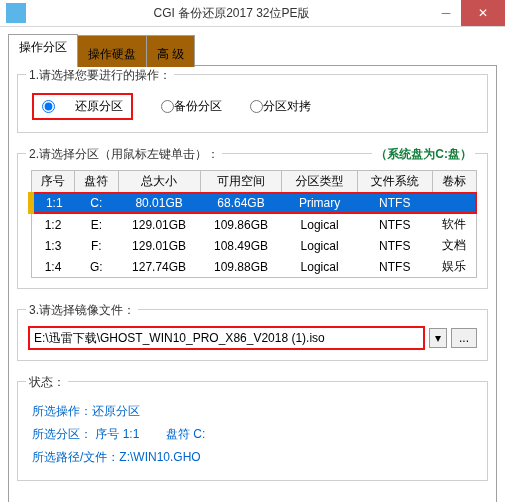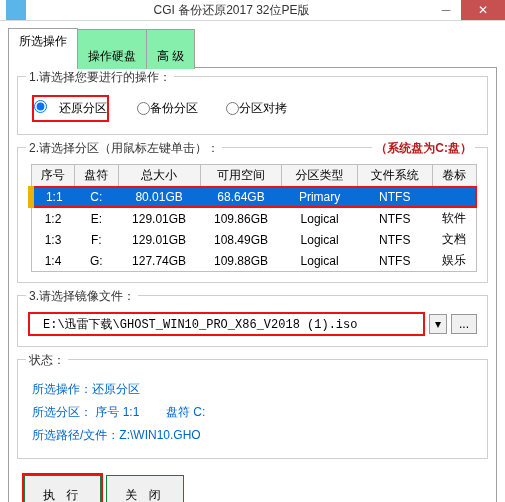--- a/index.html
+++ b/index.html
@@ -1,43 +1,43 @@
 <!DOCTYPE html>
 <html><head>
 <meta charset="utf-8">
 <style>
 *{box-sizing:border-box;margin:0;padding:0;font-family:"Microsoft YaHei",SimSun,sans-serif;font-size:12px}
 body{background:#fff;width:505px;height:502px;overflow:hidden}
-.titlebar{height:21px;background:#fff;display:flex;align-items:center;border-bottom:1px solid #d8d8d8}
+.titlebar{height:27px;background:#fff;display:flex;align-items:center;border-bottom:1px solid #d8d8d8}
 .titlebar .icon{width:20px;height:20px;margin:0 6px;background:#5bb5e8}
 .titlebar .title{flex:1;text-align:center;color:#333}
 .winbtns{display:flex;height:100%}
 .winbtn{width:30px;display:flex;align-items:center;justify-content:center;color:#666}
 .winbtn.close{background:#c75050;color:#fff;width:44px}
 .client{padding:6px 8px}
 .tabs{display:flex;position:relative;z-index:2}
 .tab{padding:4px 10px;border:1px solid #a0a0a0;border-bottom:none;background:#fff;margin-right:-1px;position:relative;top:1px}
-.tab.inactive{background:#86efac;top:2px;padding-top:18px}
+.tab.inactive{background:#a16207;top:2px;padding-top:10px}
 .panel{border:1px solid #a0a0a0;padding:8px;position:relative;z-index:1}
-.grp{border:1px solid #cfcfcf;margin-bottom:12px;padding:16px 10px 10px;position:relative}
+.grp{border:1px solid #cfcfcf;margin-bottom:20px;padding:16px 10px 10px;position:relative}
 .grp .legend{position:absolute;top:-8px;left:8px;background:#fff;padding:0 3px;color:#333}
 .row1{display:flex;align-items:center;gap:28px;padding:2px 4px}
 .radio{display:flex;align-items:center;}
 .radio input{width:13px;height:13px}
-.redbox{border:2px solid #e11;display:inline-flex;align-items:flex-start;padding:3px 0;gap:12px}
-.sysinfo{position:absolute;top:-8px;right:12px;background:#fff;padding:0 3px;color:#b91c1c;font-weight:bold}
+.redbox{border:2px solid #e11;display:inline-flex;align-items:center;padding:3px 8px;gap:20px}
+.sysinfo{position:absolute;top:-8px;right:12px;background:#fff;padding:0 3px;color:#15803d;font-weight:bold}
 table{width:100%;border-collapse:collapse;border:1px solid #bfbfbf}
 th{border:1px solid #bfbfbf;background:#f4f4f4;padding:2px 4px;font-weight:normal;text-align:center}
 td{padding:2px 4px;text-align:center;color:#000000}
 tr.sel{background:#0a6cd6;color:#fff}
 tr.sel td{color:#fff;border-top:2px solid #e11;border-bottom:2px solid #e11}
 tr.sel td:first-child{border-left:6px solid #eab308}
 tr.sel td:last-child{border-right:2px solid #e11}
 .filebox{display:flex;align-items:center;gap:4px}
-.filebox input{flex:1;border:2px solid #e11;padding:3px 13px;background:#fff;font-family:Liberation Mono, monospace}
+.filebox input{flex:1;border:2px solid #e11;padding:3px 4px;background:#fff;font-family:Liberation Sans, sans-serif}
 .dropbtn{width:18px;height:20px;border:1px solid #999;background:#f0f0f0;display:flex;align-items:center;justify-content:center}
 .dots{width:26px;height:20px;border:1px solid #999;background:#f0f0f0;display:flex;align-items:center;justify-content:center}
 .status{color:#06c;line-height:1.9;padding:2px 4px}
 .footer{display:flex;align-items:flex-end;padding:4px 2px}
 .verinfo{flex:1;line-height:1.6;font-family:SimSun}
 .btn{border:1px solid #15803d;background:#f0f0f0;padding:11px 18px;margin-left:5px;letter-spacing:4px}
 .btn.red{outline:2px solid #e11;outline-offset:0}
 </style>
 </head>
 <body>
@@ -46,21 +46,21 @@
   <div class="icon"></div>
   <div class="title">CGI 备份还原2017 32位PE版</div>
   <div class="winbtns">
     <div class="winbtn">─</div>
     <div class="winbtn close">✕</div>
   </div>
 </div>
 
 <div class="client">
   <div class="tabs">
-    <div class="tab">所选操作</div>
+    <div class="tab">操作分区</div>
     <div class="tab inactive">操作硬盘</div>
     <div class="tab inactive">高 级</div>
   </div>
   <div class="panel">
 
     <div class="grp">
       <span class="legend">1.请选择您要进行的操作：</span>
       <div class="row1">
         <span class="redbox">
           <input type="radio" checked="" style="">

